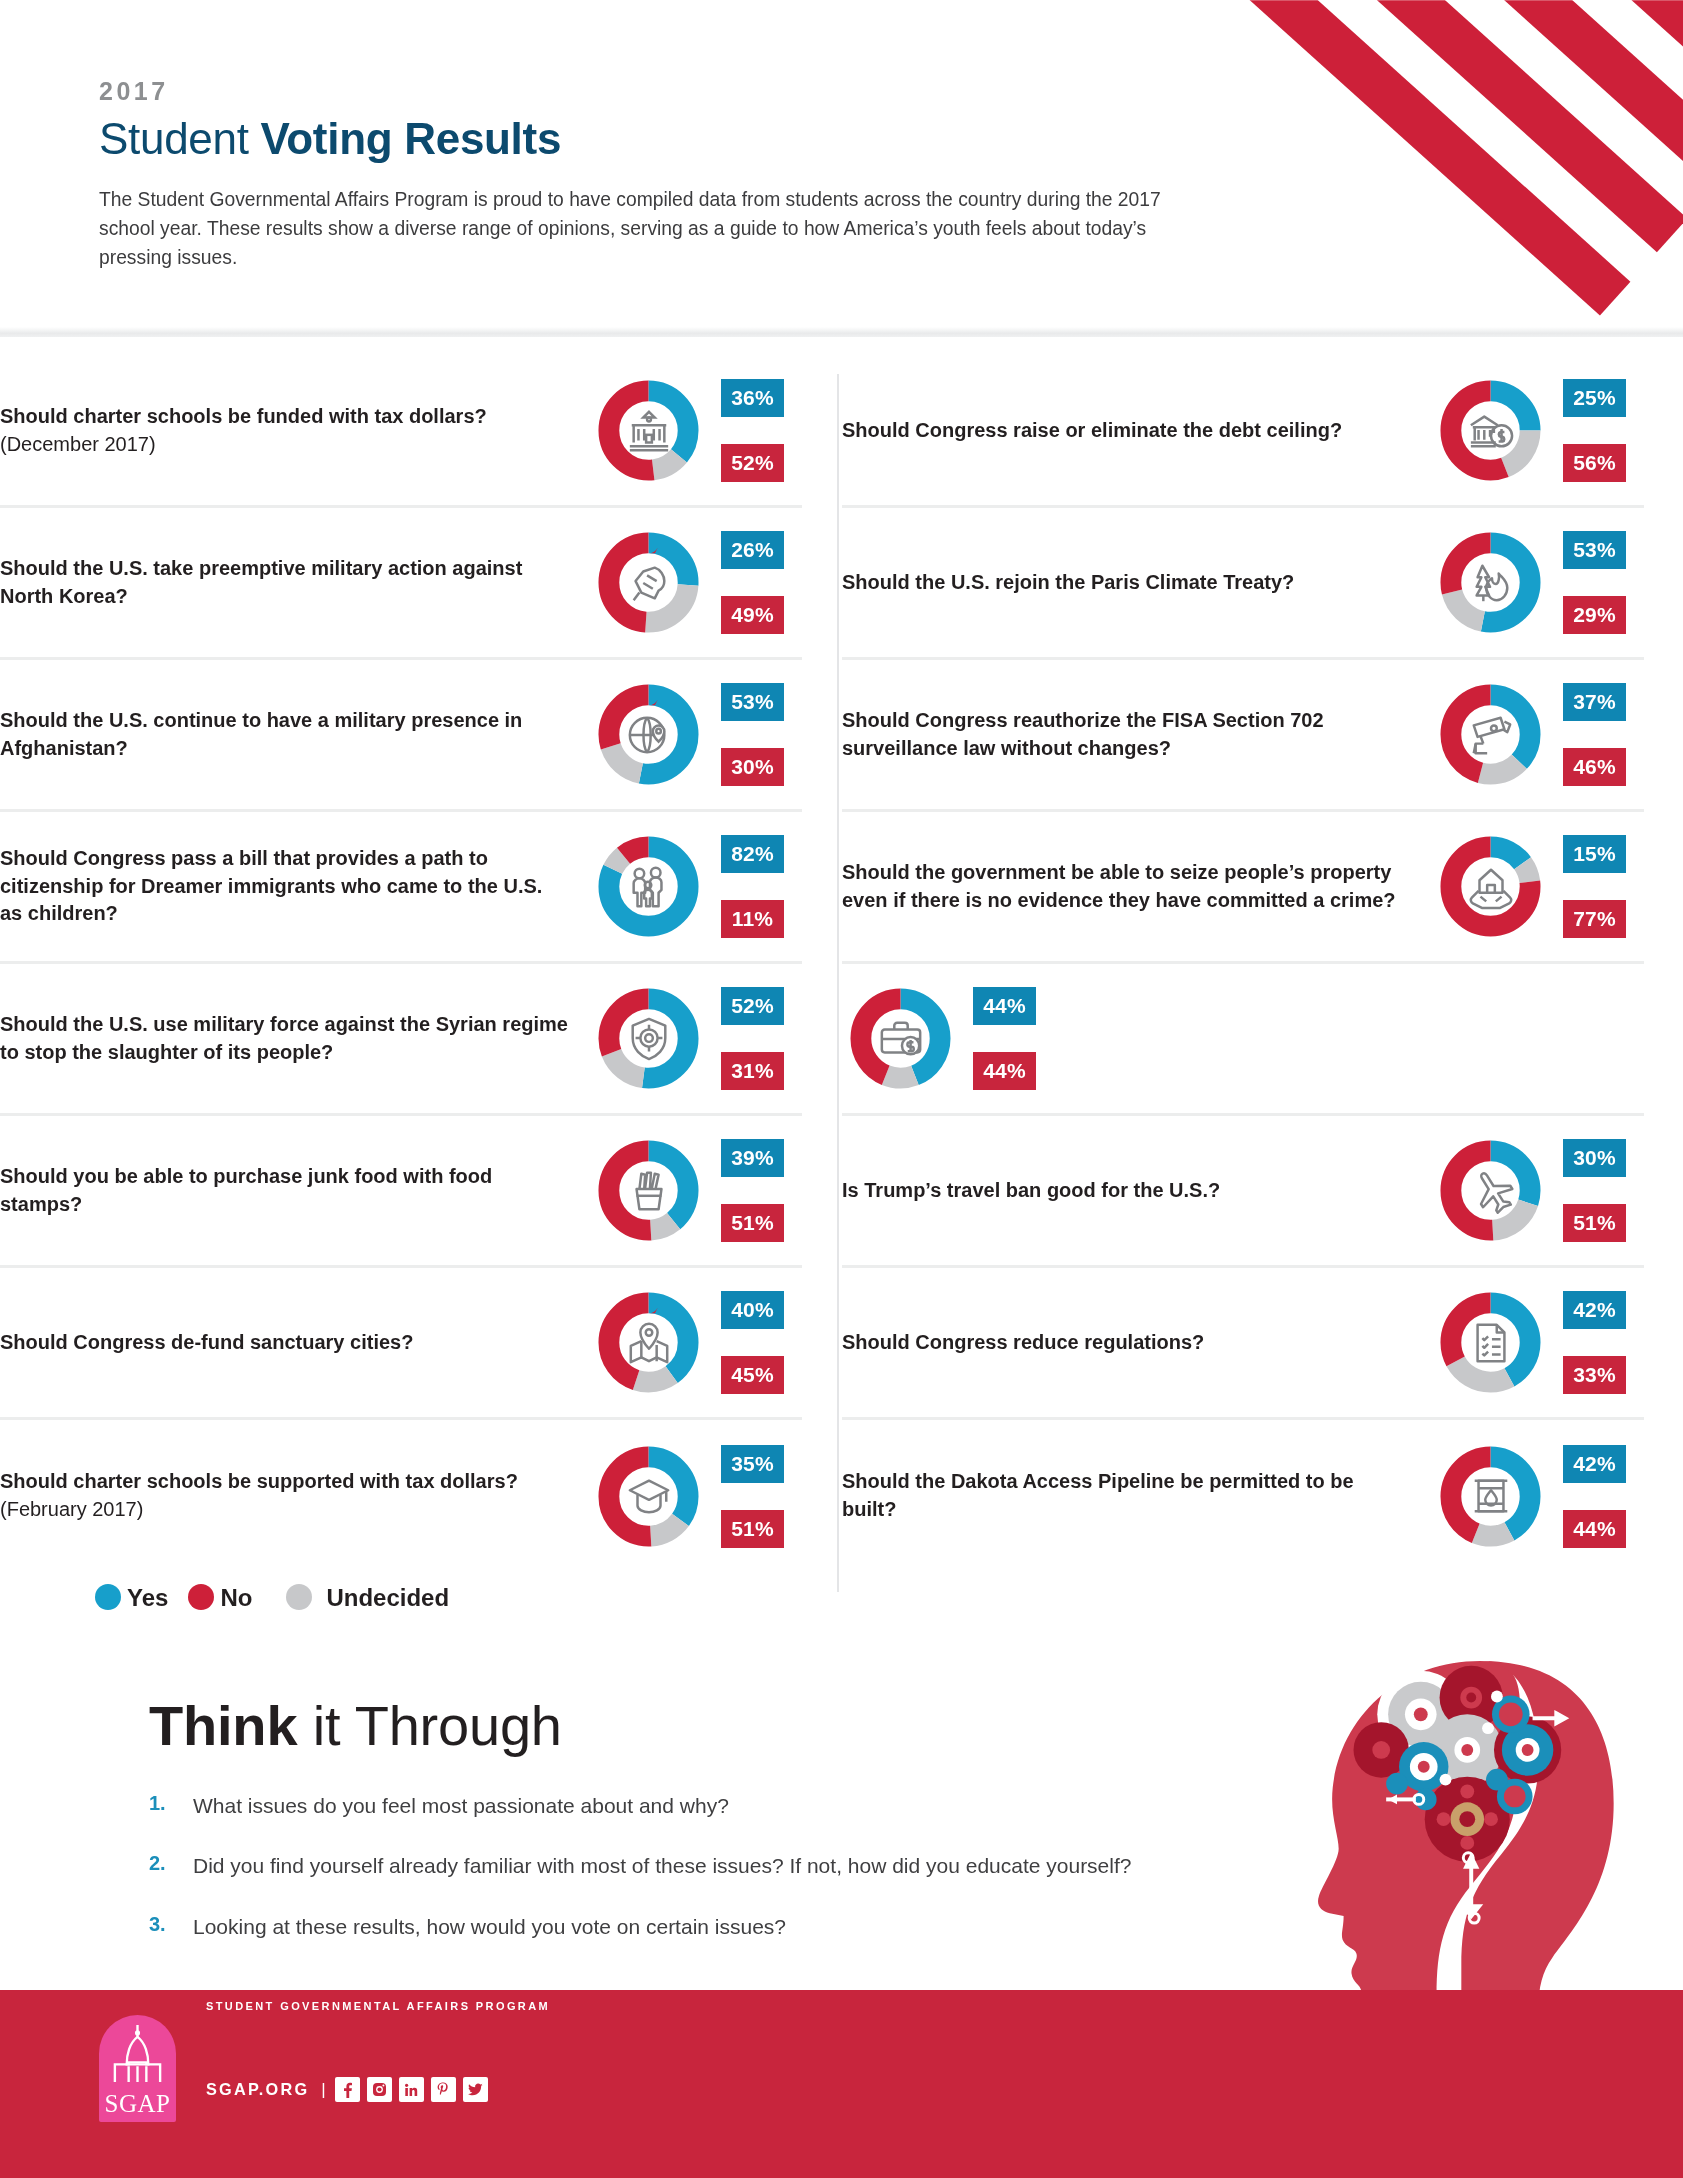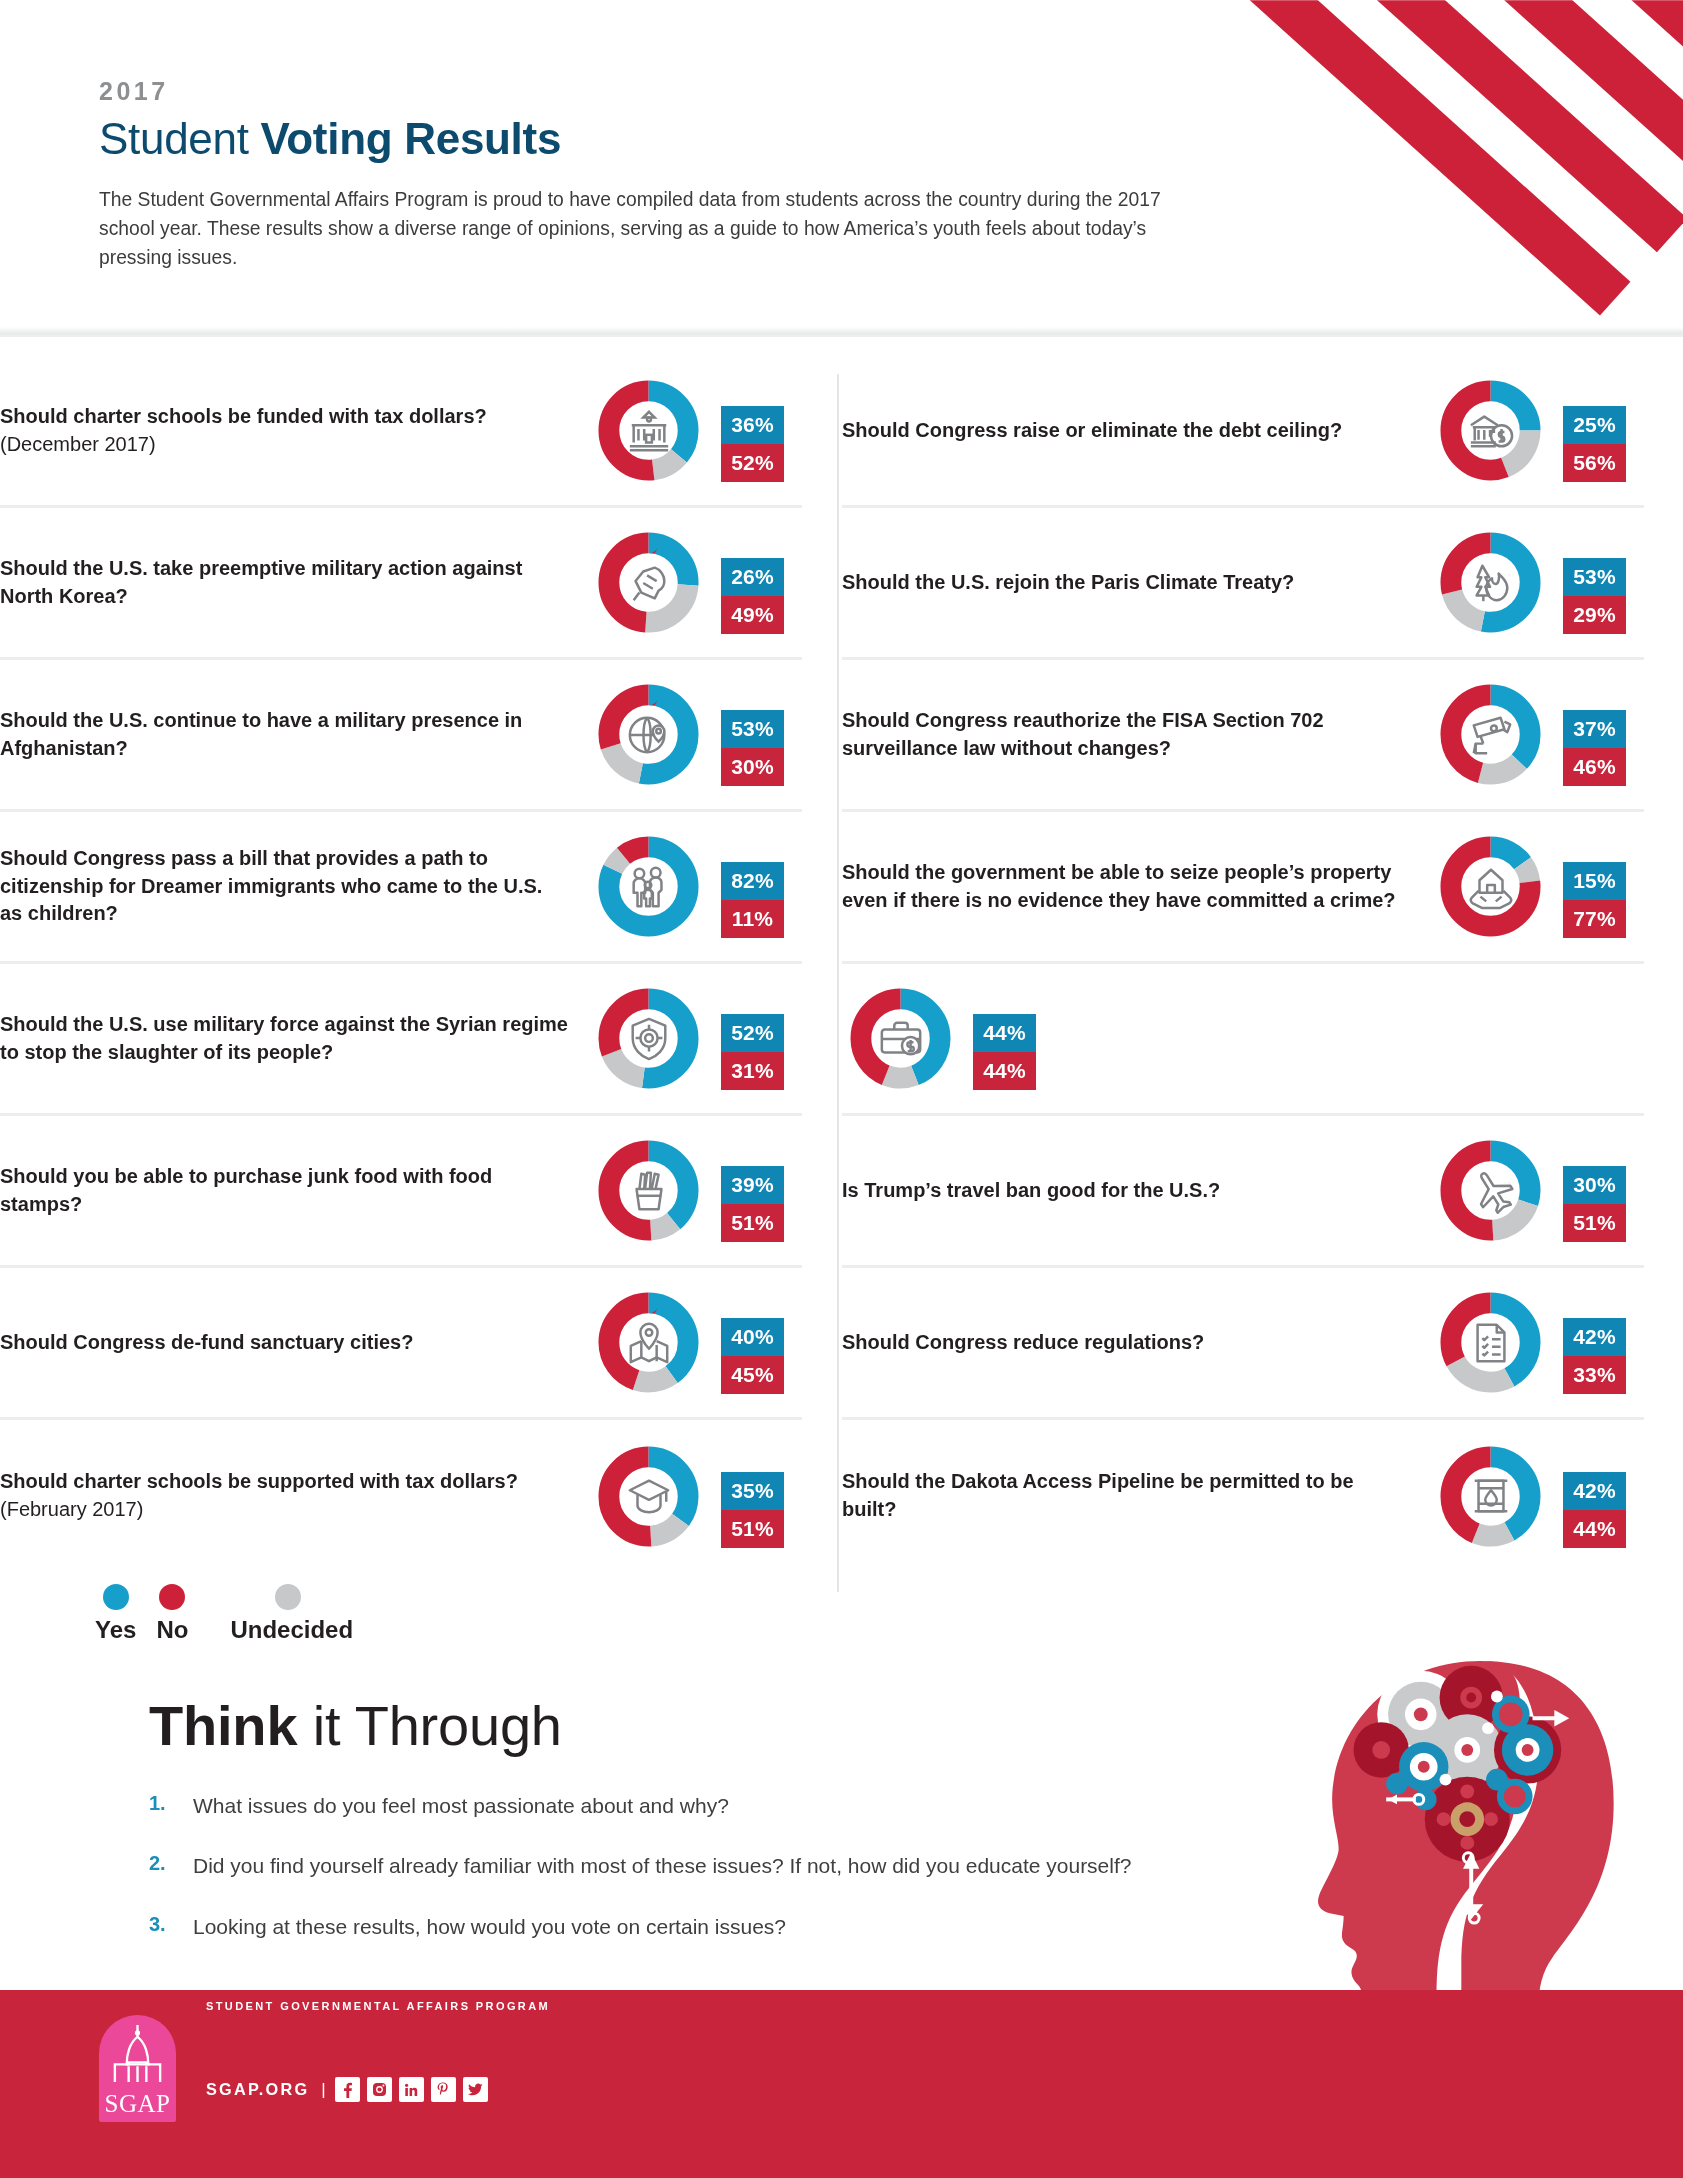--- a/index.html
+++ b/index.html
@@ -72,35 +72,35 @@
   .donut { position:relative; width:103px; height:103px; }
   .donut svg { display:block; }
   .donut .icon {
     position:absolute; left:50%; top:50%; transform:translate(-50%,-50%);
     width:46px; height:46px;
   }
   .donut .icon svg { width:46px; height:46px; display:block; }
 
   .qbadges {
     flex:0 0 63px; width:63px; display:flex; flex-direction:column;
-    justify-content:flex-end; height:103px; margin-left:14px;
+    justify-content:space-between; height:103px; margin-left:14px;
   }
   .badge {
     width:63px; height:38px; display:flex; align-items:center; justify-content:center;
     color:#fff; font-size:21px; font-weight:700; letter-spacing:0.2px;
   }
   .badge.yes { background:#0f86b3; }
   .badge.no  { background:#c8253d; }
 
   
   .legend {
     position:absolute; left:95px; top:1584px;
     display:flex; align-items:center; gap:20px;
   }
-  .lg-item { display:flex; align-items:center; gap:6px;flex-direction:column; }
+  .lg-item { display:flex; gap:6px; }
   .lg-dot { width:26px; height:26px; border-radius:50%; display:block; }
   .lg-dot.yes { background:#179fcb; }
   .lg-dot.no  { background:#cd2039; }
   .lg-dot.und { background:#c7c8ca; }
   .lg-label { font-size:24px; font-weight:700; color:#231f20; }
   .lg-item.und { margin-left:14px; }
   .lg-item.und .lg-label { margin-left:8px; }
 
   
   .think {

